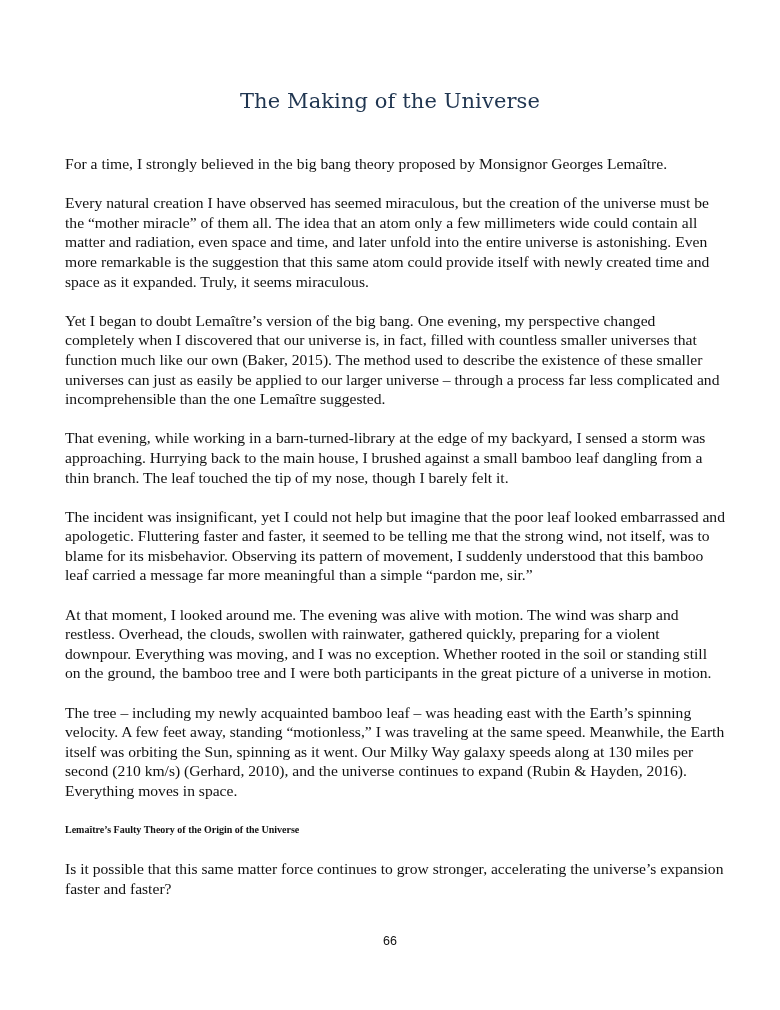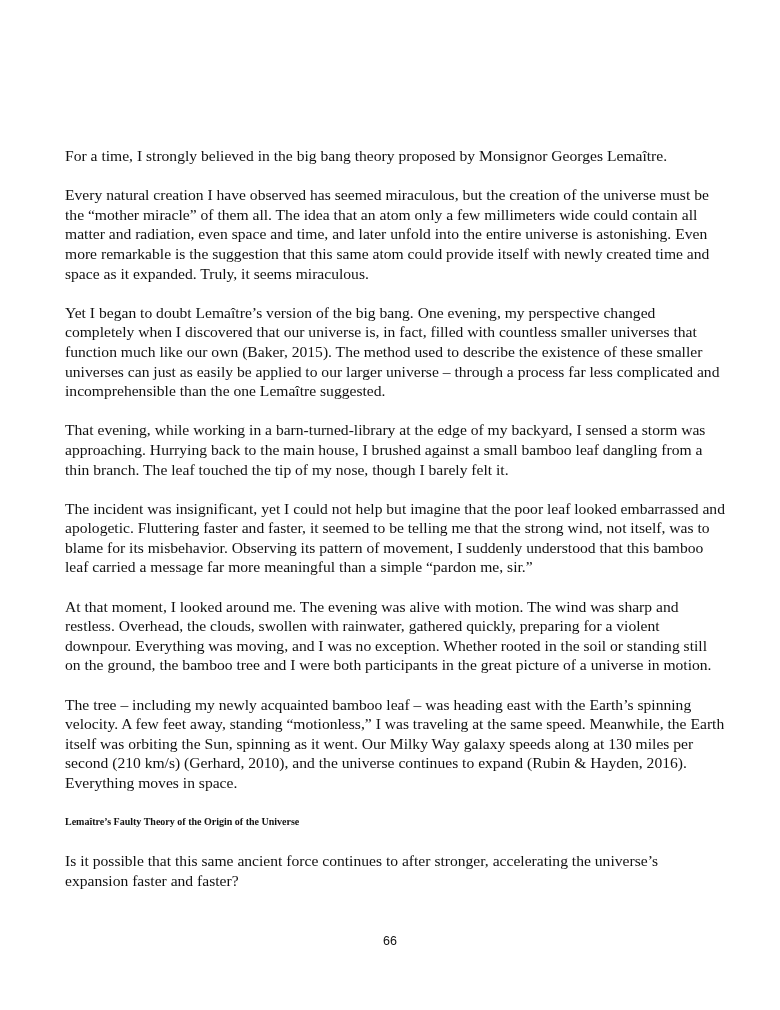--- a/index.html
+++ b/index.html
@@ -30,21 +30,21 @@
       font-size: 21px;
       color: #1f3550;
       letter-spacing: 0.1px;
       margin: 0;
       font-weight: normal;
     }
     .body-text {
       position: absolute;
       left: 65px;
       width: 660px;
-      top: 146px;
+      top: 154px;
       font-family: "Liberation Serif", serif;
       font-size: 15.6px;
       line-height: 19.6px;
       color: #111111;
     }
     .body-text p {
       margin: 0 0 19.6px 0;
     }
     .body-text h2 {
       font-family: "Liberation Serif", serif;
@@ -61,27 +61,28 @@
       text-align: center;
       font-family: "Liberation Sans", sans-serif;
       font-size: 12.5px;
       color: #111111;
     }
   </style>
 </head>
 <body>
 
 <div class="page">
+  <h1 class="title">The Making of the Universe</h1>
 
   <div class="body-text">
     <p>For a time, I strongly believed in the big bang theory proposed by Monsignor Georges Lemaître.</p>
     <p>Every natural creation I have observed has seemed miraculous, but the creation of the universe must be the “mother miracle” of them all. The idea that an atom only a few millimeters wide could contain all matter and radiation, even space and time, and later unfold into the entire universe is astonishing. Even more remarkable is the suggestion that this same atom could provide itself with newly created time and space as it expanded. Truly, it seems miraculous.</p>
     <p>Yet I began to doubt Lemaître’s version of the big bang. One evening, my perspective changed completely when I discovered that our universe is, in fact, filled with countless smaller universes that function much like our own (Baker, 2015). The method used to describe the existence of these smaller universes can just as easily be applied to our larger universe – through a process far less complicated and incomprehensible than the one Lemaître suggested.</p>
     <p>That evening, while working in a barn-turned-library at the edge of my backyard, I sensed a storm was approaching. Hurrying back to the main house, I brushed against a small bamboo leaf dangling from a thin branch. The leaf touched the tip of my nose, though I barely felt it.</p>
     <p>The incident was insignificant, yet I could not help but imagine that the poor leaf looked embarrassed and apologetic. Fluttering faster and faster, it seemed to be telling me that the strong wind, not itself, was to blame for its misbehavior. Observing its pattern of movement, I suddenly understood that this bamboo leaf carried a message far more meaningful than a simple “pardon me, sir.”</p>
     <p>At that moment, I looked around me. The evening was alive with motion. The wind was sharp and restless. Overhead, the clouds, swollen with rainwater, gathered quickly, preparing for a violent downpour. Everything was moving, and I was no exception. Whether rooted in the soil or standing still on the ground, the bamboo tree and I were both participants in the great picture of a universe in motion.</p>
     <p>The tree – including my newly acquainted bamboo leaf – was heading east with the Earth’s spinning velocity. A few feet away, standing “motionless,” I was traveling at the same speed. Meanwhile, the Earth itself was orbiting the Sun, spinning as it went. Our Milky Way galaxy speeds along at 130 miles per second (210 km/s) (Gerhard, 2010), and the universe continues to expand (Rubin &amp; Hayden, 2016). Everything moves in space.</p>
     <h2>Lemaître’s Faulty Theory of the Origin of the Universe</h2>
-    <p>Is it possible that this same ancient force continues to after stronger, accelerating the universe’s expansion faster and faster?</p>
+    <p>Is it possible that this same matter force continues to grow stronger, accelerating the universe’s expansion faster and faster?</p>
   </div>
 
   <div class="page-number">66</div>
 </div>
 
 </body></html>

